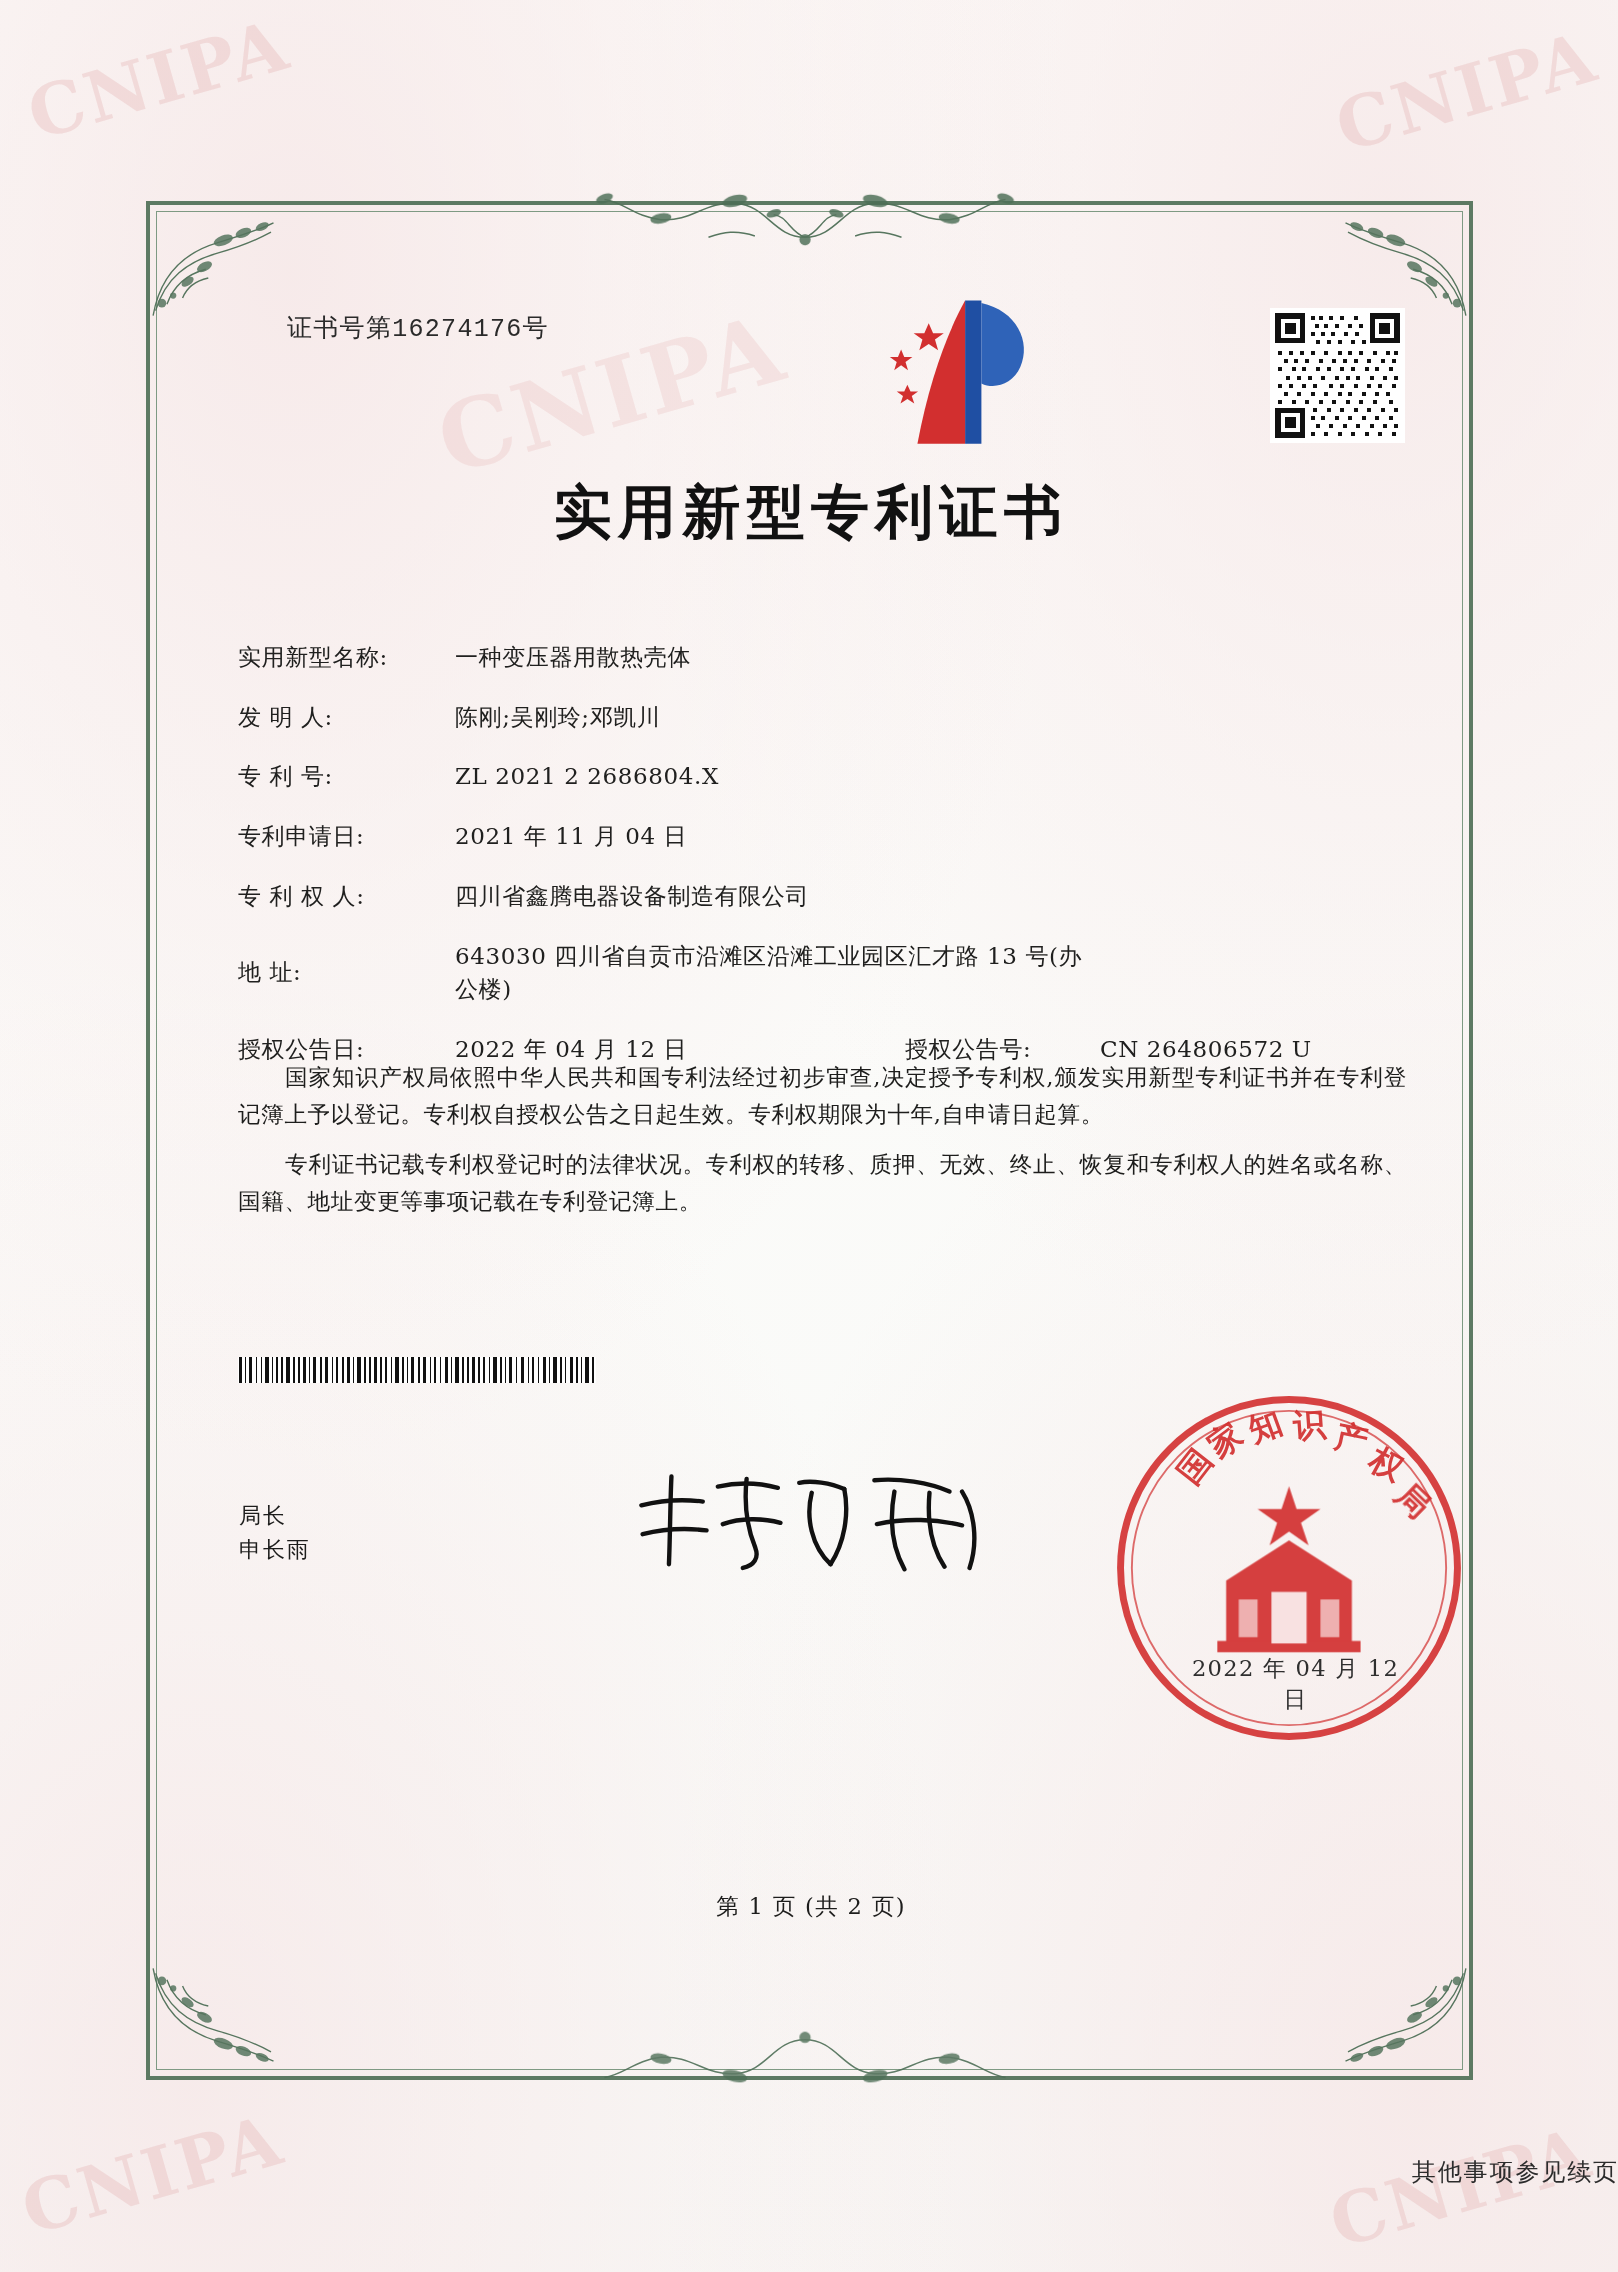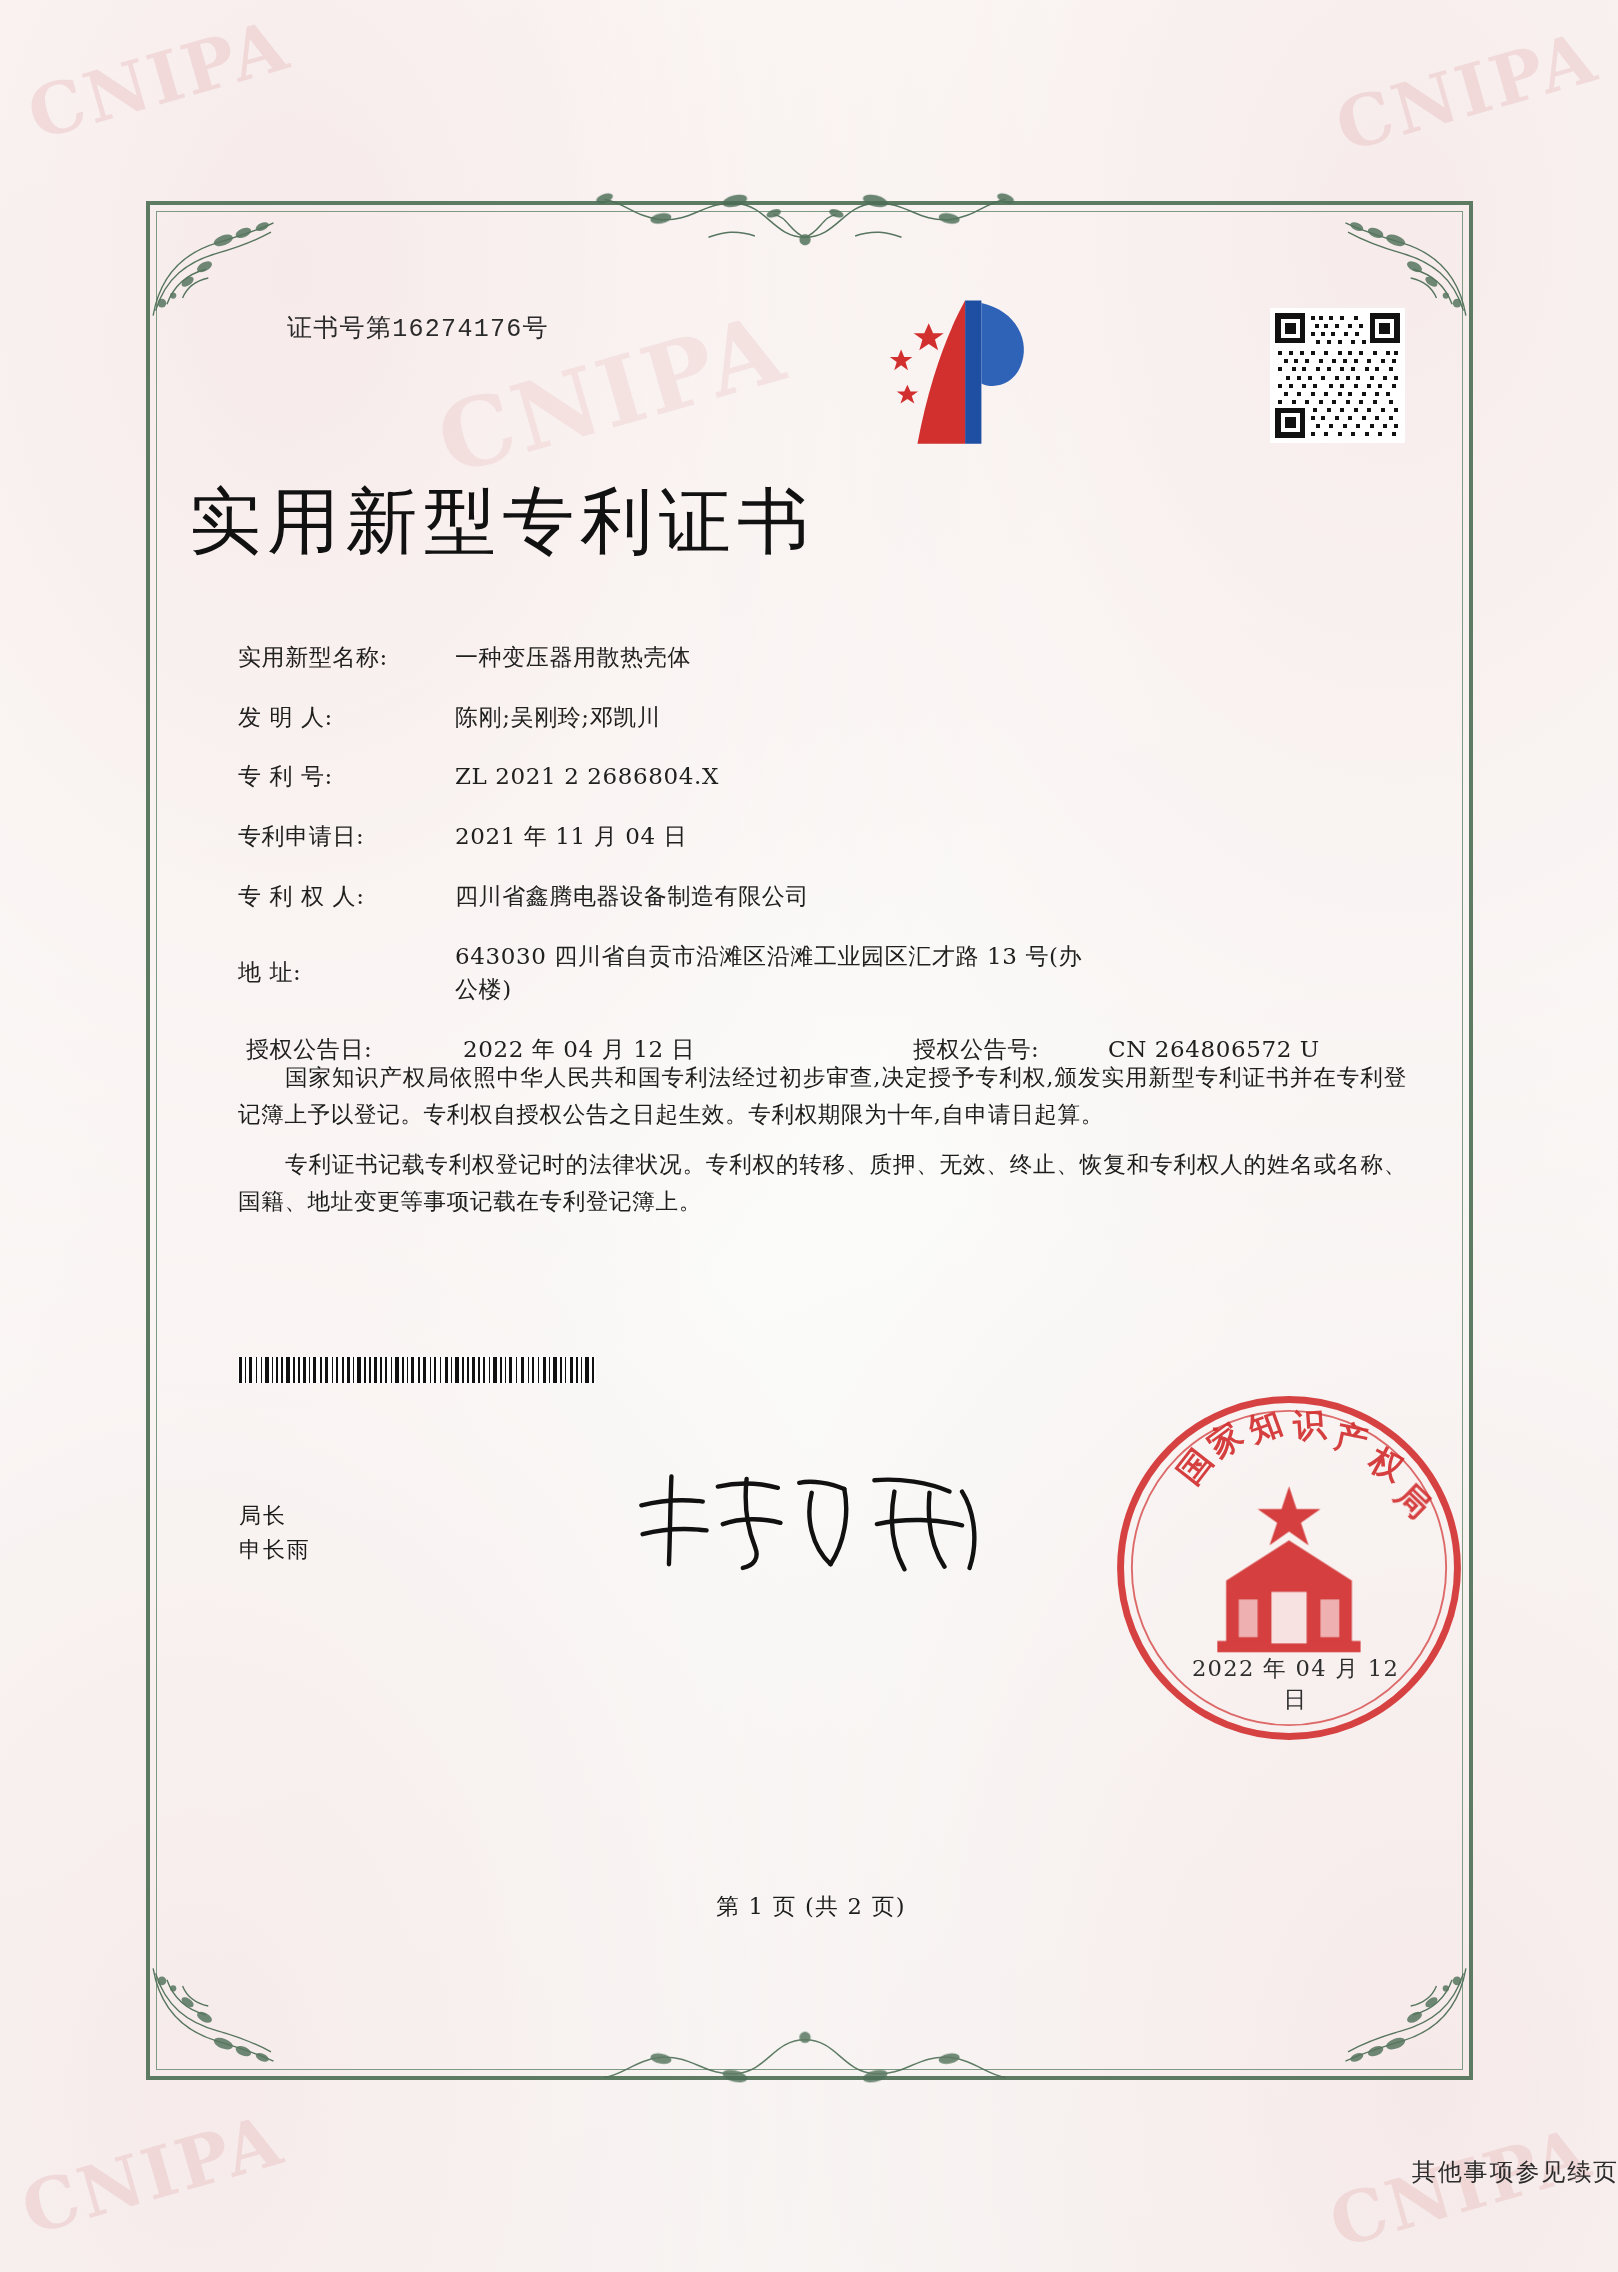--- a/index.html
+++ b/index.html
@@ -135,23 +135,23 @@
     width: 135px;
     height: 135px;
   }
   .qr svg { width: 100%; height: 100%; display: block; }
 
   .title {
     position: absolute;
     left: 0;
     top: 223px;
     width: 100%;
-    text-align: left;
-    font-size: 72px;
-    font-weight: 400;
+    text-align: center;
+    font-size: 58px;
+    font-weight: 700;
     letter-spacing: 6.3px;
     color: #111;
     font-family: "DejaVu Serif", "Liberation Serif", serif;
   }
 
   
   .fields {
     position: absolute;
     left: 49px;
     top: 390px;
@@ -171,21 +171,21 @@
     letter-spacing: 0.6px;
     white-space: nowrap;
   }
   .val {
     flex: 1 1 auto;
     letter-spacing: 0.6px;
   }
   .val .cont { display: block; padding-left: 0; }
 
   .row.pub { margin-bottom: 25px; }
-  .pub-left { display: flex; flex: 0 0 628px; margin-left: 8px; }
+  .pub-left { display: flex; flex: 0 0 628px; }
   .pub-right { display: flex; flex: 1 1 auto; margin-left: 39px; }
   .pub-right .lbl { width: 195px; flex: 0 0 195px; }
 
   
   .paras {
     position: absolute;
     left: 49px;
     top: 808px;
     width: 1169px;
     font-size: 22.6px;

